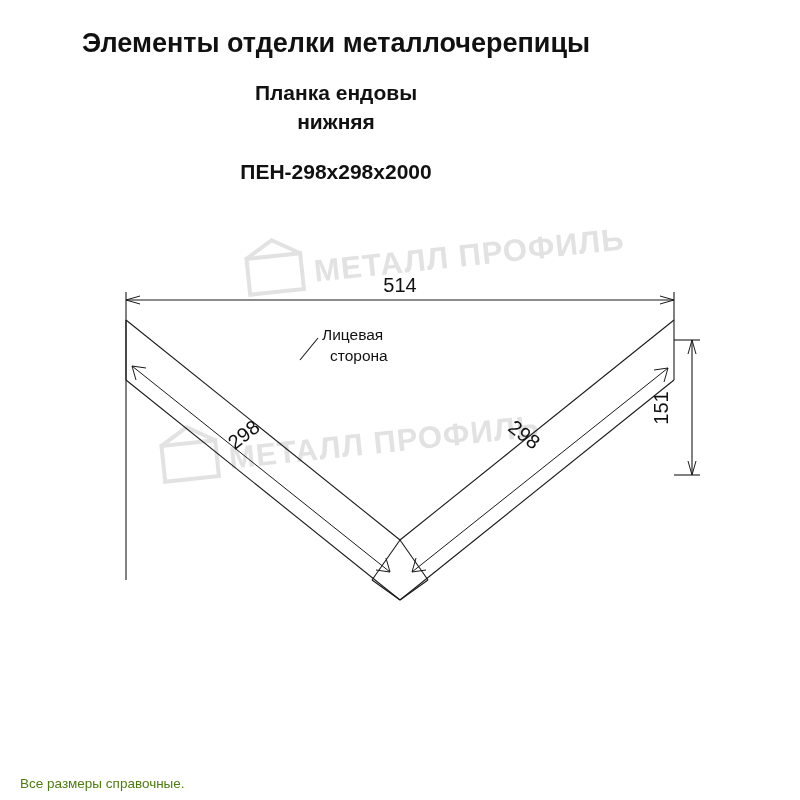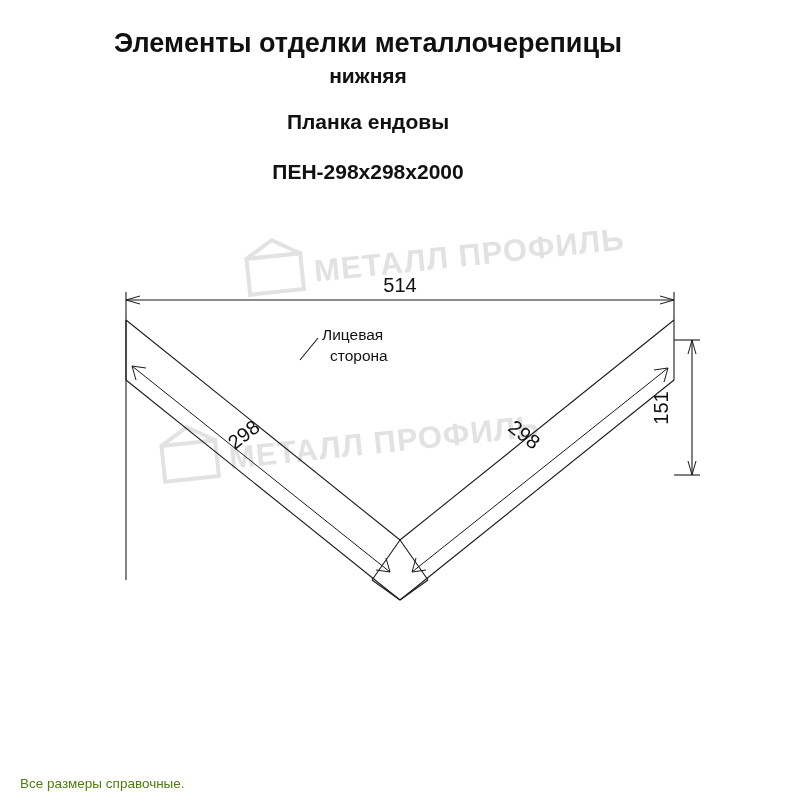--- a/index.html
+++ b/index.html
@@ -19,21 +19,20 @@
     position: relative;
     width: 800px;
     height: 800px;
   }
   .titles {
     position: absolute;
     top: 26px;
     left: 0;
     width: 672px;
     text-align: center;
-    padding-left: 32px;
   }
   .title-main {
     font-size: 27px;
     font-weight: bold;
     letter-spacing: 0px;
     line-height: 34px;
     color: #111111;
   }
   .title-sub {
     margin-top: 19px;
@@ -99,22 +98,22 @@
     stroke-width: 4;
   }
 </style>
 </head>
 <body>
 
 <div class="page">
 
   <div class="titles">
     <div class="title-main">Элементы отделки металлочерепицы</div>
+    <div class="title-sub">Планка ендовы</div>
     <div class="title-sub" style="margin-top:2px">нижняя</div>
-    <div class="title-sub">Планка ендовы</div>
     <div class="title-code">ПЕН-298х298х2000</div>
   </div>
 
   <div class="watermark">
     <svg width="800" height="420" viewBox="0 0 800 420">
       <g opacity="1">
         <g transform="translate(245,45) rotate(-6)">
           <rect class="wm-shape" x="0" y="14" width="54" height="36"></rect>
           <path class="wm-shape" d="M0 14 L27 -2 L54 14"></path>
           <text class="wm-text" x="66" y="44">МЕТАЛЛ ПРОФИЛЬ</text>

